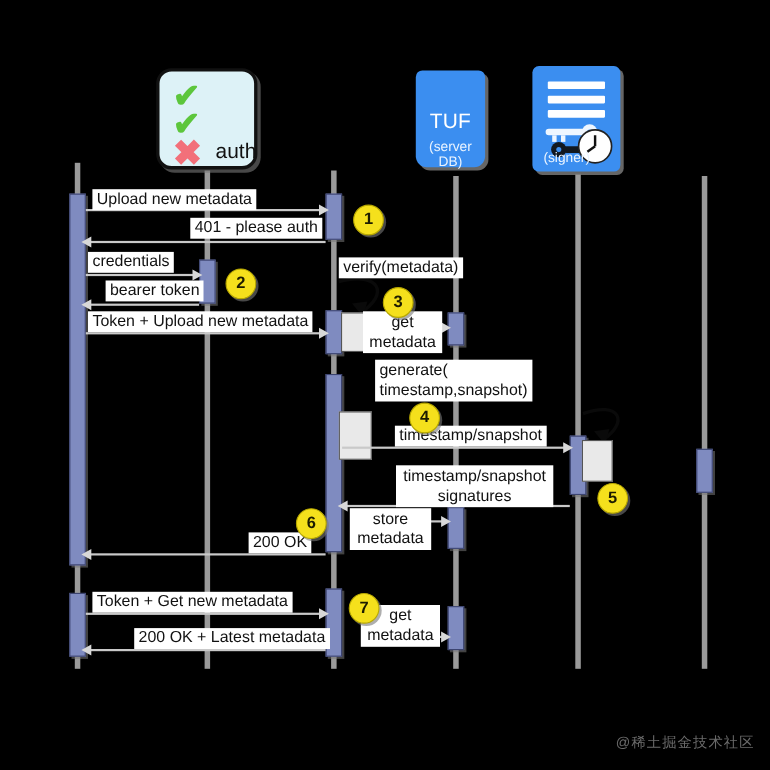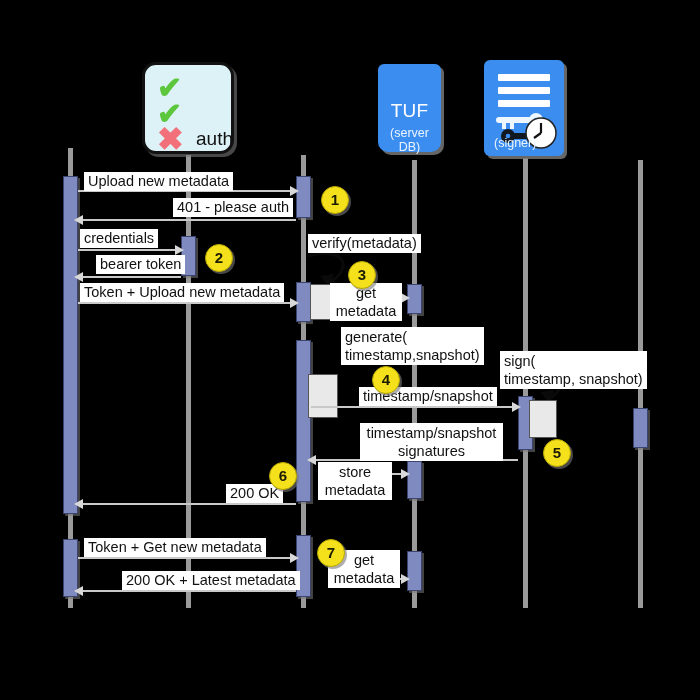--- a/index.html
+++ b/index.html
@@ -269,22 +269,20 @@
   <div class="msg-label two-line" style="left:330px; top:283px; width:64px;">get
 metadata</div>
 
   <div class="msg-label two-line" style="left:312px; top:327px; text-align:left;margin-left:29px;">generate(
 timestamp,snapshot)</div>
 
   <div class="msg-line" style="left:311px; top:406px; width:207px;"></div>
   <div class="arrow-head right" style="left:512px; top:402px;"></div>
   <div class="msg-label" style="left:359px; top:387px;">timestamp/snapshot</div>
 
-  <div class="msg-label two-line" style="left:500px; top:351px; text-align:left;">sign(
-timestamp, snapshot)</div>
 
   <div class="msg-line" style="left:311px; top:459px; width:207px;"></div>
   <div class="arrow-head left" style="left:307px; top:455px;"></div>
   <div class="msg-label two-line" style="left:360px; top:423px; width:135px;">timestamp/snapshot
 signatures</div>
 
   <div class="msg-line" style="left:338px; top:473px; width:69px;"></div>
   <div class="arrow-head right" style="left:401px; top:469px;"></div>
   <div class="msg-label two-line" style="left:318px; top:462px; width:66px;">store
 metadata</div>
@@ -307,14 +305,15 @@
   <div class="msg-label" style="left:122px; top:571px;">200 OK + Latest metadata</div>
 
   <div class="badge" style="left:321px; top:186px;">1</div>
   <div class="badge" style="left:205px; top:244px;">2</div>
   <div class="badge" style="left:348px; top:261px;">3</div>
   <div class="badge" style="left:372px; top:366px;">4</div>
   <div class="badge" style="left:543px; top:439px;">5</div>
   <div class="badge" style="left:269px; top:462px;">6</div>
   <div class="badge" style="left:317px; top:539px;">7</div>
 
+  <div class="watermark">@稀土掘金技术社区</div>
 
 </div>
 
 </body></html>

